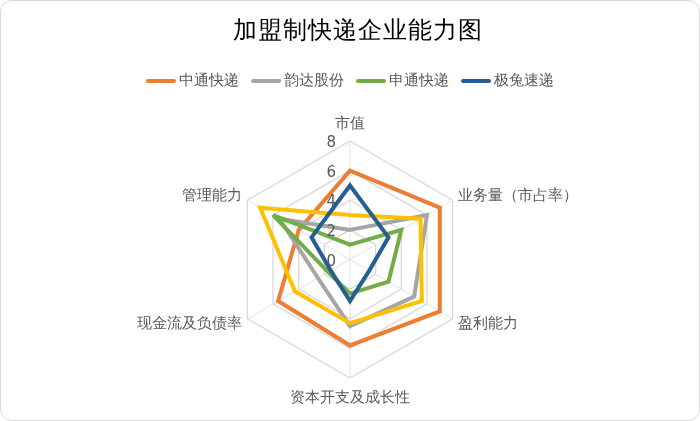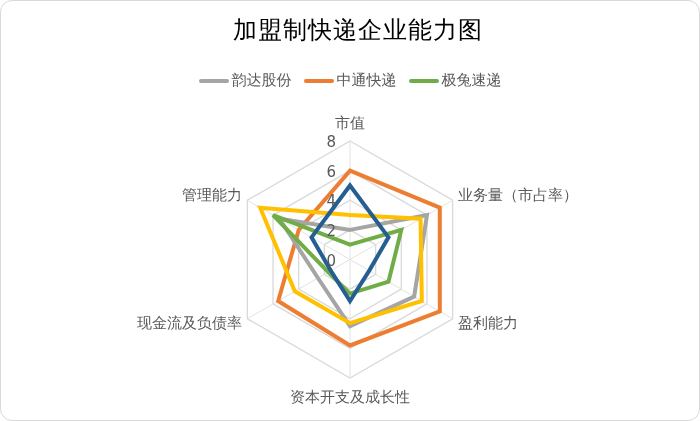--- a/index.html
+++ b/index.html
@@ -23,29 +23,33 @@
     .axis-label { font-size: 15px; fill: #595959; font-family: "DejaVu Sans", "Liberation Sans", sans-serif; }
     .tick-label { font-size: 15px; fill: #595959; font-family: "DejaVu Sans", "Liberation Sans", sans-serif; }
   </style>
 </head>
 <body>
 
 <div class="frame"></div>
 <div class="title">加盟制快递企业能力图</div>
 <div class="legend" id="legend">
     <div class="legend-item">
+      <span class="legend-swatch" style="background: rgb(237, 125, 49);"></span>
+      <span>中通快递</span>
+    </div>
+    <div class="legend-item">
       <span class="legend-swatch" style="background: rgb(165, 165, 165);"></span>
       <span>韵达股份</span>
     </div>
     <div class="legend-item">
-      <span class="legend-swatch" style="background: rgb(237, 125, 49);"></span>
-      <span>中通快递</span>
+      <span class="legend-swatch" style="background: rgb(112, 173, 71);"></span>
+      <span>申通快递</span>
     </div>
     <div class="legend-item">
-      <span class="legend-swatch" style="background: rgb(112, 173, 71);"></span>
+      <span class="legend-swatch" style="background: rgb(37, 94, 145);"></span>
       <span>极兔速递</span>
     </div>
   </div>
 <svg id="radar" width="700" height="421">
     <polygon points="350,229.875 375.656002587114,244.6875 375.656002587114,274.3125 350,289.125 324.343997412886,274.3125 324.343997412886,244.6875" fill="none" stroke="#d9d9d9" stroke-width="1.3"></polygon>
     <polygon points="350,200.25 401.312005174228,229.875 401.312005174228,289.125 350,318.75 298.687994825772,289.125 298.687994825772,229.875" fill="none" stroke="#d9d9d9" stroke-width="1.3"></polygon>
     <polygon points="350,170.625 426.968007761342,215.0625 426.968007761342,303.9375 350,348.375 273.031992238658,303.9375 273.031992238658,215.0625" fill="none" stroke="#d9d9d9" stroke-width="1.3"></polygon>
     <polygon points="350,141 452.62401034845595,200.25 452.62401034845595,318.75 350,378 247.37598965154402,318.75 247.37598965154405,200.25" fill="none" stroke="#d9d9d9" stroke-width="1.3"></polygon>
     <line x1="350" y1="259.5" x2="350" y2="141" stroke="#e3e3e3" stroke-width="1"></line>
     <line x1="350" y1="259.5" x2="452.62401034845595" y2="200.25" stroke="#e3e3e3" stroke-width="1"></line>

